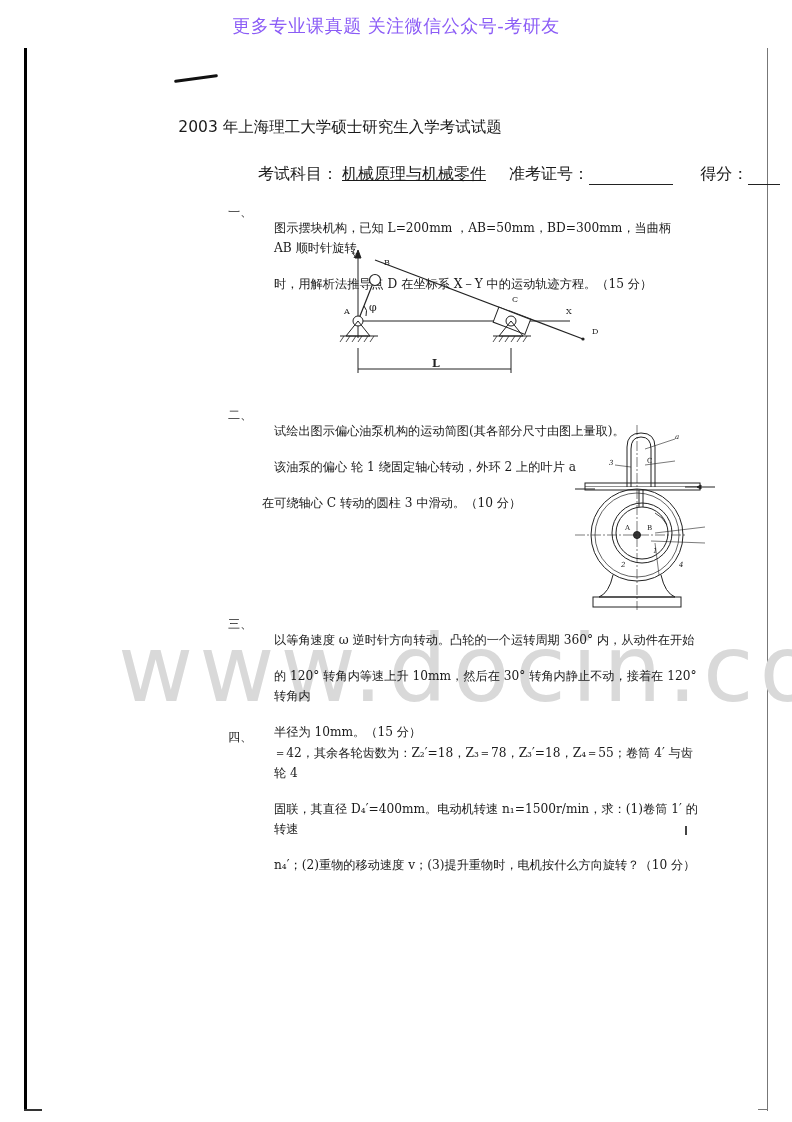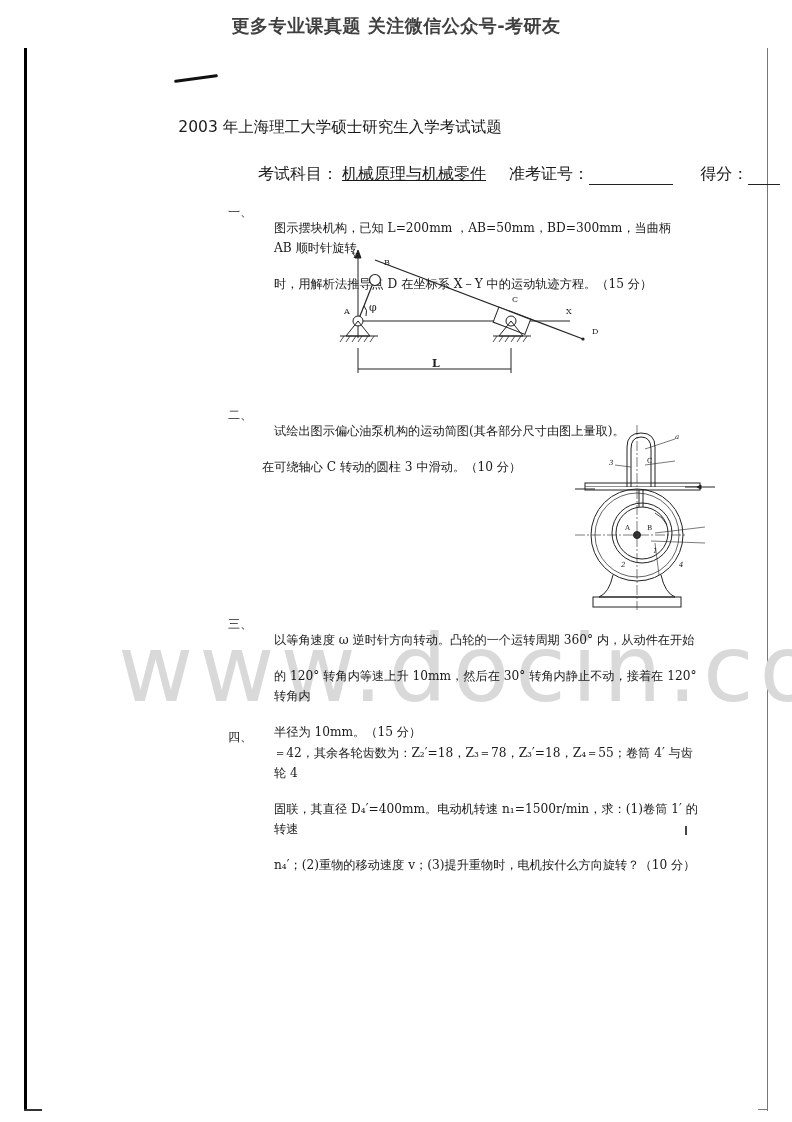--- a/index.html
+++ b/index.html
@@ -1,20 +1,20 @@
 <!DOCTYPE html>
 <html><head>
 <meta charset="utf-8">
 <style>
   html, body { margin:0; padding:0; background:#ffffff; }
   body { width:792px; height:1122px; position:relative; overflow:hidden;
          font-family:"DejaVu Serif", "Liberation Serif", serif; color:#1a1a1a; }
   .banner { position:absolute; top:14px; left:0; width:792px; text-align:center;
-            font-family:"DejaVu Sans", "Liberation Sans", sans-serif; font-weight:bold;
-            font-size:18px; color:#404040; letter-spacing:0.5px; }
+            font-family:"DejaVu Sans", "Liberation Sans", sans-serif; font-weight:normal;
+            font-size:18px; color:#8b5cf6; letter-spacing:0.5px; }
   .frame-left { position:absolute; left:24px; top:48px; width:3px; height:1063px; background:#000; }
   .frame-bottom-l { position:absolute; left:24px; top:1109px; width:18px; height:2px; background:#333; }
   .frame-right { position:absolute; left:767px; top:48px; width:1px; height:1063px; background:#777; }
   .frame-bottom-r { position:absolute; left:758px; top:1109px; width:10px; height:1px; background:#777; }
   .pen-mark { position:absolute; left:174px; top:77px; width:44px; height:3px; background:#111;
               transform:rotate(-8deg); border-radius:2px; }
   .watermark { position:absolute; left:118px; top:616px; font-family:"DejaVu Sans", "Liberation Sans", sans-serif;
                font-size:92px; color:#d9d9d9; letter-spacing:6px; z-index:0; white-space:nowrap; }
   .content { position:absolute; left:0; top:0; width:792px; height:1122px; z-index:1; }
   .title { position:absolute; top:117px; left:0; width:680px; text-align:center; font-size:15.5px;
@@ -104,20 +104,21 @@
       <text x="182" y="54">C</text>
       <text x="236" y="66">X</text>
       <text x="262" y="86">D</text>
       <text x="102" y="119" font-size="11" font-weight="bold">L</text>
     </g>
   </svg>
 
   <div class="q" style="left:258px; top:405px; width:460px;">
     <span class="num">二、</span>
     <p>试绘出图示偏心油泵机构的运动简图(其各部分尺寸由图上量取)。</p>
+    <p style="margin-top:2px">该油泵的偏心 轮 1 绕固定轴心转动，外环 2 上的叶片 a</p>
     <p style="margin-left:4px">在可绕轴心 C 转动的圆柱 3 中滑动。（10 分）</p>
   </div>
 
   <svg style="left:575px; top:425px;" width="140" height="185" viewBox="0 0 140 185">
     <g stroke="#222" fill="none" stroke-width="1">
       <line x1="62" y1="0" x2="62" y2="185" stroke-dasharray="10,2,2,2" stroke-width="0.6"></line>
       <path d="M52,62 L52,22 Q52,8 66,8 Q80,8 80,22 L80,62"></path>
       <path d="M56,62 L56,24 Q56,12 66,12 Q76,12 76,24 L76,62"></path>
       <rect x="10" y="58" width="115" height="7"></rect>
       <line x1="10" y1="61.5" x2="125" y2="61.5" stroke-width="0.5"></line>

